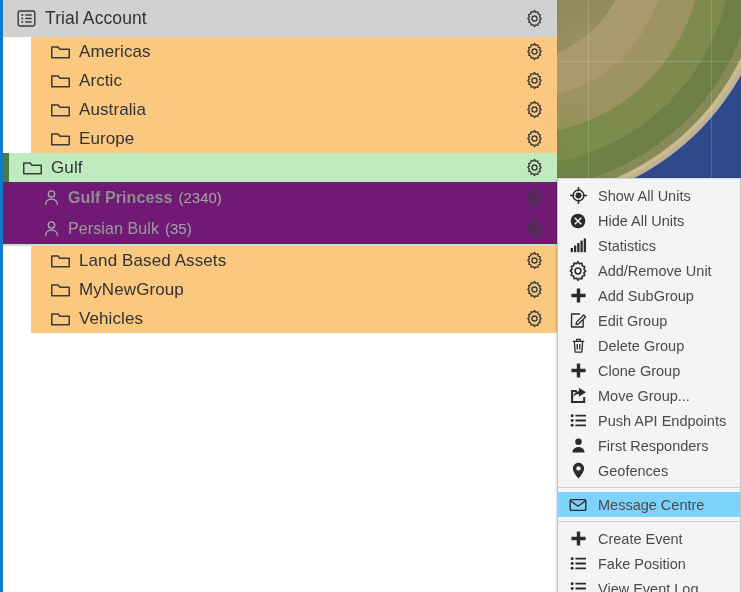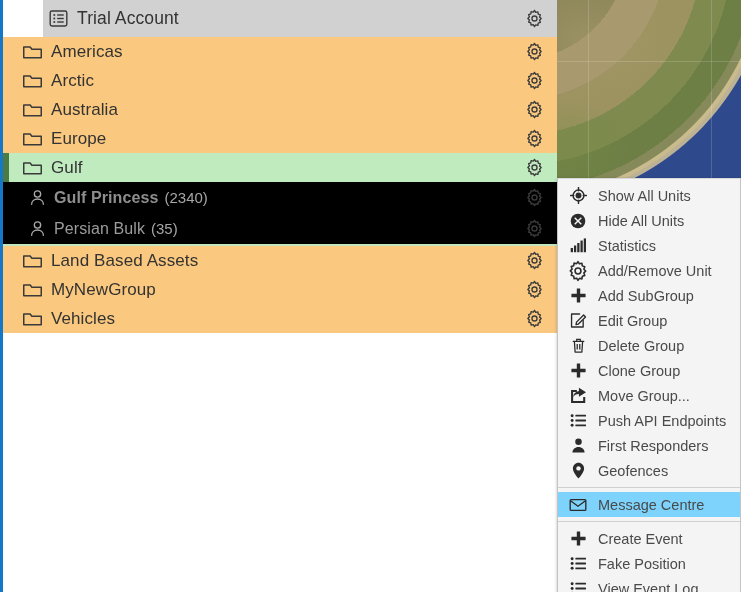--- a/index.html
+++ b/index.html
@@ -80,26 +80,25 @@
     display: flex;
     align-items: center;
     height: 29px;
     padding-left: 18px;
     cursor: pointer;
     user-select: none;
   }
   .tree-row.header {
     height: 37px;
     background: #d1d1d1;
-    padding-left: 4px;
-    margin-left: 40px;
-  }
-  .tree-row.group { background: #fac87e; }
+    padding-left: 12px;
+  }
+  .tree-row.group { background: #fac87e; margin-left: 28px; }
   .tree-row.group-selected { background: #c0ebbf; }
-  .tree-row.unit { background: #000000; padding-left: 24px; height: 31px; }
+  .tree-row.unit { background: #701a75; padding-left: 38px; height: 31px; }
 
   .accent-bar {
     position: absolute;
     left: 0; top: 0;
     width: 6px; height: 100%;
     background: #4a7a46;
   }
 
   .row-icon {
     flex: none;

